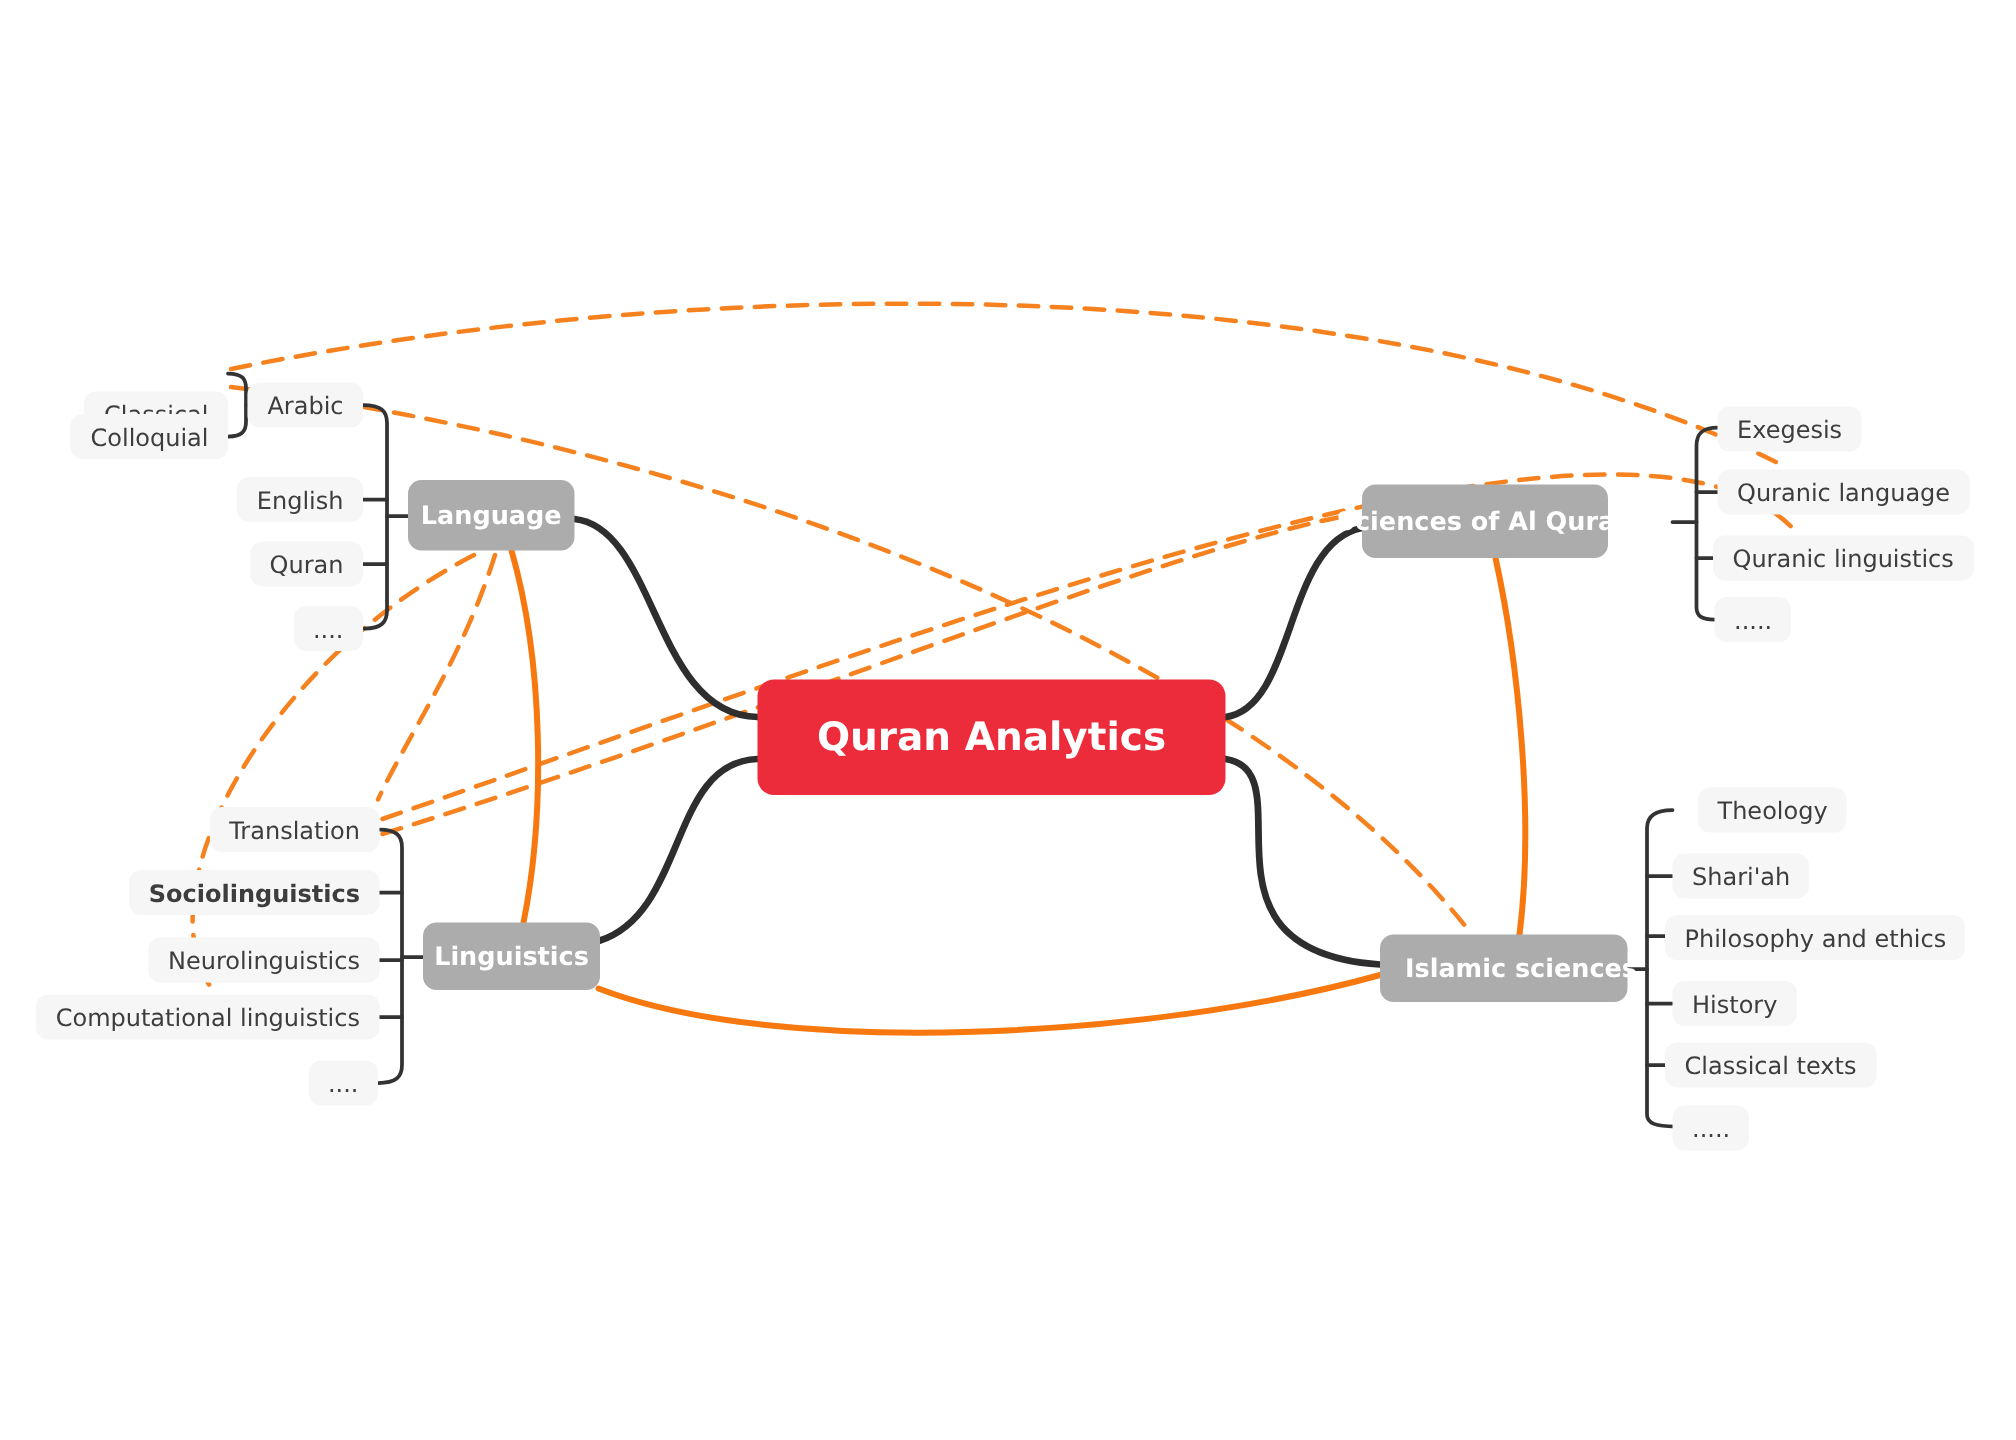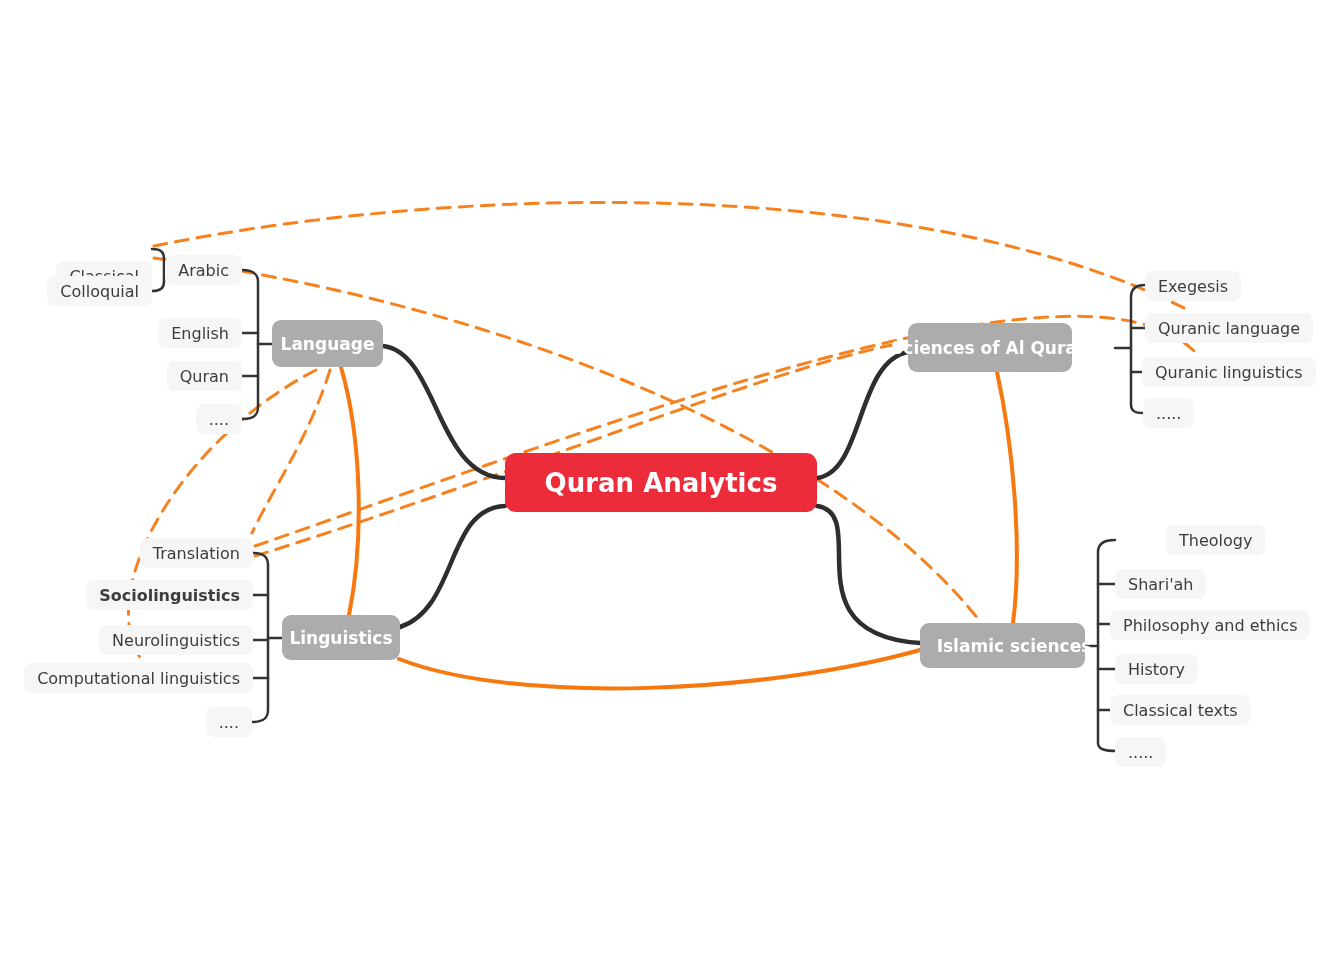--- a/index.html
+++ b/index.html
@@ -83,21 +83,21 @@
 
     <path class="tree" d="M1085,646 L1098,646"></path>
     <path class="tree" d="M1115,540 C1104,540 1098,544 1098,552 L1098,743 C1098,749 1104,751 1117,751"></path>
     <path class="tree" d="M1098,584 L1115,584"></path>
     <path class="tree" d="M1098,624 L1110,624"></path>
     <path class="tree" d="M1098,669 L1115,669"></path>
     <path class="tree" d="M1098,710 L1110,710"></path>
   </g>
 </svg>
 
-<div class="node root" style="left:505px;top:453px;width:312px;height:59px;">Quran Analytics</div>
+<div class="node root" style="left:505px;top:453px;width:312px;height:77px;">Quran Analytics</div>
 
 <div class="node branch" style="left:272px;top:320px;width:111px;height:47px;text-align:right;">Language</div>
 <div class="node branch" style="left:282px;top:615px;width:118px;height:45px;">Linguistics</div>
 <div class="node branch" style="left:908px;top:323px;width:164px;height:49px;">Sciences of Al Quran</div>
 <div class="node branch" style="left:920px;top:623px;width:165px;height:45px;padding-left:23px;">Islamic sciences</div>
 
 <div class="node leaf anchor-r" style="right:1192px;top:234px;margin-top:27px;">Classical</div>
 <div class="node leaf anchor-r" style="right:1192px;top:276px;">Colloquial</div>
 <div class="node leaf anchor-r" style="right:1102px;top:255px;">Arabic</div>
 <div class="node leaf anchor-r" style="right:1102px;top:318px;">English</div>
@@ -108,18 +108,18 @@
 <div class="node leaf anchor-r" style="right:1091px;top:580px;font-weight:bold;">Sociolinguistics</div>
 <div class="node leaf anchor-r" style="right:1091px;top:625px;">Neurolinguistics</div>
 <div class="node leaf anchor-r" style="right:1091px;top:663px;">Computational linguistics</div>
 <div class="node leaf anchor-r" style="right:1092px;top:707px;">....</div>
 
 <div class="node leaf" style="left:1145px;top:271px;">Exegesis</div>
 <div class="node leaf" style="left:1145px;top:313px;">Quranic language</div>
 <div class="node leaf" style="left:1142px;top:357px;">Quranic linguistics</div>
 <div class="node leaf" style="left:1143px;top:398px;">.....</div>
 
-<div class="node leaf" style="left:1166px;top:525px;text-align:right;">Theology</div>
+<div class="node leaf" style="left:1132px;top:525px;text-align:right;">Theology</div>
 <div class="node leaf" style="left:1115px;top:569px;">Shari'ah</div>
 <div class="node leaf" style="left:1110px;top:610px;">Philosophy and ethics</div>
 <div class="node leaf" style="left:1115px;top:654px;">History</div>
 <div class="node leaf" style="left:1110px;top:695px;">Classical texts</div>
 <div class="node leaf" style="left:1115px;top:737px;">.....</div>
 
 </body></html>

